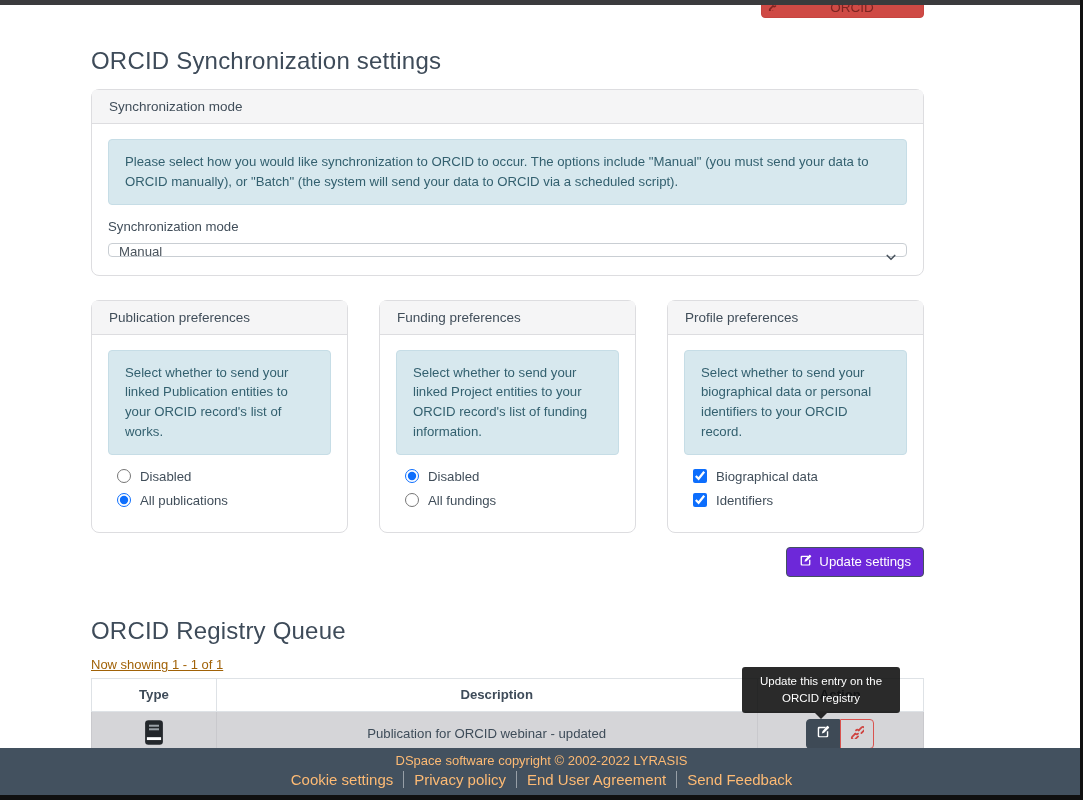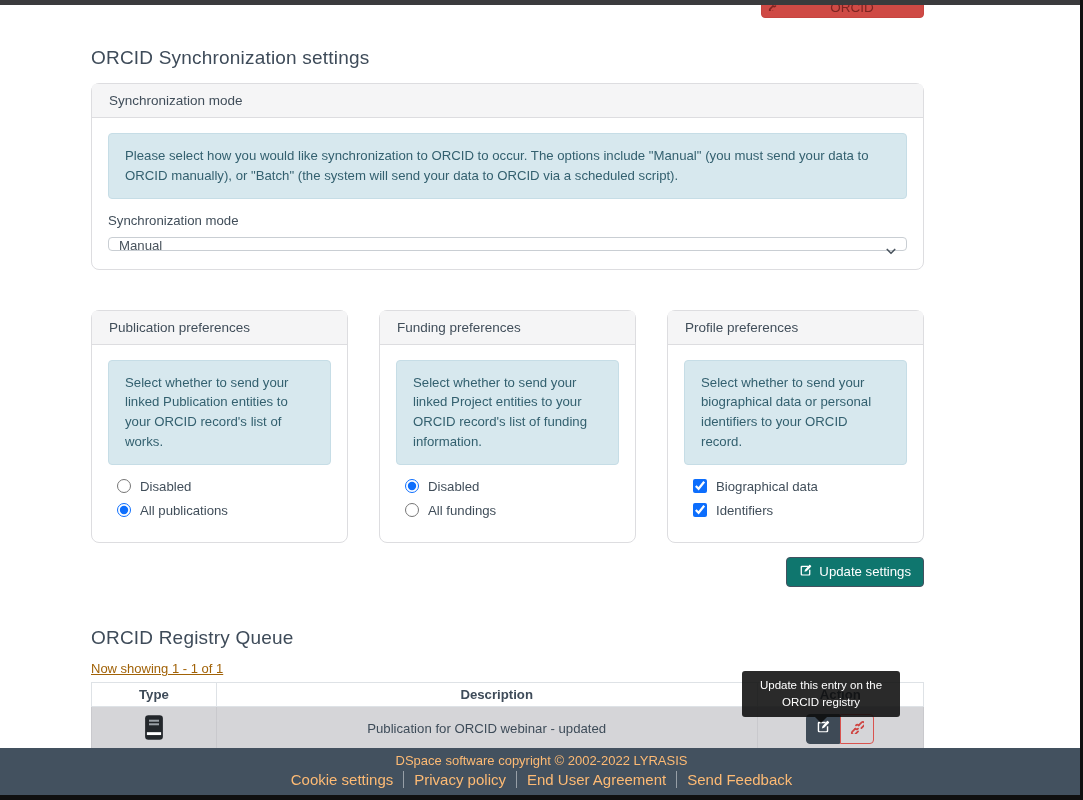--- a/index.html
+++ b/index.html
@@ -17,21 +17,21 @@
     position:absolute; top:-14px; left:761px; width:163px; height:32px; z-index:20;
     background:#cf4a45; border:1px solid #c64540; border-radius:4px;
     color:#7d2522; font-size:13.5px; font-family:inherit;
     display:flex; align-items:flex-end; justify-content:center; gap:6px; padding-bottom:2px;
     cursor:pointer;
   }
   .disconnect-btn svg { margin-bottom:1px; }
 
   .container { position:absolute; left:91px; top:5px; width:833px; }
 
-  h1 { font-size:19px; font-weight:500; color:#3e4b59; margin:0; letter-spacing:0.2px; }
+  h1 { font-size:24px; font-weight:500; color:#3e4b59; margin:0; letter-spacing:0.2px; }
   .sync-title { margin:42px 0 14px 0; }
   .queue-title { margin:40px 0 12px 0; }
 
   .card { border:1px solid #dddde0; border-radius:8px; background:#fff; }
   .card-header {
     background:#f5f5f6; border-bottom:1px solid #dddde0; border-radius:4px 4px 0 0;
     padding:9px 17px; font-size:13.5px; color:#414e5a;
   }
   .card-body { padding:15px 16px; }
 
@@ -42,42 +42,42 @@
 
   .form-label { display:block; font-size:13.2px; color:#414e5a; margin:14px 0 8px 0; }
   .select-wrap { position:relative; }
   select {
     width:100%; height:14px; appearance:none; -webkit-appearance:none;
     border:1px solid #c9ced3; border-radius:4px; background:#fff;
     padding:0 30px 0 10px; font-size:13.2px; color:#49535c; font-family:inherit;
   }
   .chevron { position:absolute; right:10px; top:9px; pointer-events:none; line-height:0; }
 
-  .panels-row { display:flex; gap:31px; margin-top:40px; align-items:stretch; }
+  .panels-row { display:flex; gap:31px; margin-top:24px; align-items:stretch; }
   .panel { flex:1; display:flex; flex-direction:column; }
   .panel .card-body { flex:1; }
   .options { margin:14px 0 2px 9px; }
   .option { display:flex; align-items:center; margin-bottom:9px; font-size:13.2px; color:#414e5a; }
   input[type=radio], input[type=checkbox] {
     accent-color:#0d6efd; width:14px; height:14px; margin:0 9px 0 0; flex:0 0 auto;
   }
 
   .update-row { display:flex; justify-content:flex-end; margin-top:14px; }
   .btn-update {
-    background:#0f766e; color:#fff; border:1px solid #43515f; border-radius:4px;
+    background:#6d28d9; color:#fff; border:1px solid #43515f; border-radius:4px;
     padding:6px 12px; font-size:13.2px; font-family:inherit; cursor:pointer;
     display:flex; align-items:center; gap:7px;
   }
 
   .showing { font-size:13px; color:#a16207; margin:0 0 6px 0;text-decoration:underline; }
 
   .table-wrap { position:relative; }
   table { width:100%; border-collapse:collapse; }
   th {
-    border:1px solid #dee2e6; padding:4px 8px; height:24px;
+    border:1px solid #dee2e6; padding:4px 8px; height:33px;
     font-size:13.2px; font-weight:bold; color:#3e4b59; text-align:center; background:#fff;
   }
   td {
     border:1px solid #c9c9cd; background:#d5d5d8; height:45px;
     font-size:13.2px; color:#3e4c59; text-align:center; padding:4px 8px;
   }
   .col-type { width:15%; } .col-desc { width:65%;padding-left:28px; } .col-action { width:20%; }
 
   .action-group { display:inline-flex; vertical-align:middle; }
   .btn-edit {

